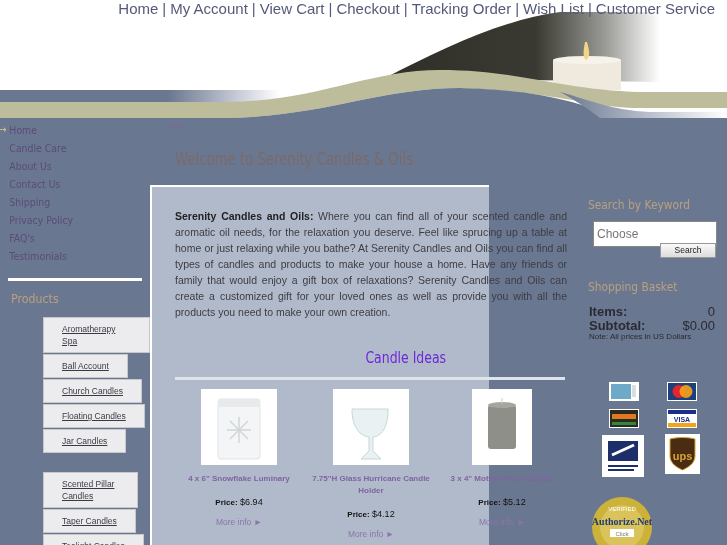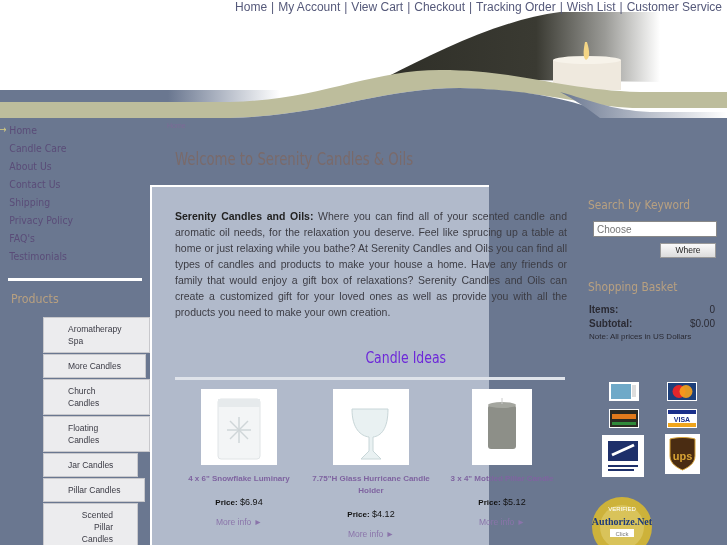--- a/index.html
+++ b/index.html
@@ -2,37 +2,37 @@
 <html><head>
 <meta charset="utf-8">
 <style>
   * { box-sizing: border-box; margin: 0; padding: 0; }
   html, body { width: 727px; height: 545px; overflow: hidden; }
   body { background: #6a7790; font-family: "Liberation Sans", sans-serif; position: relative; }
 
   
   .header { position: absolute; left: 0; top: 0; width: 727px; height: 118px; background: #fff; overflow: hidden; }
   .header svg.swoosh { position: absolute; left: 0; top: 0; }
-  .topnav { position: absolute; right: 5px; top: 0; font-size: 12px; color: #6b6f88; white-space: nowrap; z-index: 3; }
+  .topnav { position: absolute; right: 12px; top: 0; font-size: 15px; color: #6b6f88; white-space: nowrap; z-index: 3; }
   .topnav a { color: #55597a; text-decoration: none; }
   .topnav .sep { margin: 0 4px; color: #55597a; }
   .logo { position: absolute; left: 146px; top: 27px; z-index: 3; }
   .logo-title { font-family: "DejaVu Sans", sans-serif; font-size: 20px; color: #5a4a80; letter-spacing: -0.5px; transform: scaleX(0.78); transform-origin: left; white-space: nowrap; }
   .logo-sub { font-family: "DejaVu Sans", sans-serif; font-size: 10px; color: #b2ab7a; transform: scaleX(0.78); transform-origin: left; white-space: nowrap; margin-left: 48px; margin-top: 3px; }
 
   
   .sidebar { position: absolute; left: 0; top: 124px; width: 150px; }
   .side-nav { list-style: none; padding-left: 0; }
   .side-nav li { height: 18px; font-family: "DejaVu Sans", sans-serif; font-size: 11px; color: #5a4c78; padding-left: 11px; position: relative; transform: scaleX(0.85); transform-origin: left; white-space: nowrap; }
   .side-nav li .arrow { position: absolute; left: -1px; top: 0; color: #d9cf80; font-size: 10px; }
   .side-rule { width: 134px; height: 3px; background: #fff; margin: 10px 0 0 8px; }
   .side-products-title { font-family: "DejaVu Sans", sans-serif; font-size: 13px; color: #b8a080; margin: 10px 0 0 11px; transform: scaleX(0.85); transform-origin: left; white-space: nowrap; }
   .prod-list { list-style: none; margin-top: 11px; padding-left: 43px; }
-  .prod-list li { display: inline-block; background: #ececee; border: 1px solid #c8c8cc; color: #3a3a44; font-size: 8.5px; padding: 5px 24px; line-height: 12px; margin-bottom: 1px; }
-  .prod-list li.wide { width: 95px; text-align: right; }
+  .prod-list li { display: inline-block; background: #ececee; border: 1px solid #c8c8cc; color: #3a3a44; font-size: 8.5px; padding: 5px 18px; line-height: 12px; margin-bottom: 1px; text-decoration: underline; }
+  .prod-list li.wide { width: 95px; }
 
   
   .breadcrumb { position: absolute; left: 167px; top: 122px; font-size: 7px; color: #7d6a96; }
   .page-title { position: absolute; left: 175px; top: 149px; font-family: "DejaVu Sans", sans-serif; font-size: 17px; color: #7a6a6a; transform: scaleX(0.78); transform-origin: left; white-space: nowrap; }
 
   
   .main { position: absolute; left: 150px; top: 185px; width: 339px; height: 360px; background: #b1bacb; border-left: 2px solid #fff; border-top: 2px solid #fff; }
   .intro { position: absolute; left: 23px; top: 21px; width: 392px; font-size: 10.5px; color: #3c3c44; line-height: 16px; text-align: justify; }
   .intro b { color: #222; }
   .ideas-title { position: absolute; left: 0; width: 427px; top: 161px; text-align: center; font-family: "DejaVu Sans", sans-serif; font-size: 16px; color: #6d28d9; margin-left: 40px; }
@@ -41,24 +41,24 @@
   .product { position: absolute; top: 202px; text-align: center; }
   .product .thumb { background: #fff; margin: 0 auto; position: relative; }
   .product .name { font-size: 8px; color: #7f64a0; font-weight: bold; margin-top: 8px; line-height: 12px; }
   .product .price { font-size: 9px; color: #111; margin-top: 12px; }
   .product .price b { font-weight: bold; font-size: 8px; }
   .product .more { font-size: 8.5px; color: #8a74aa; margin-top: 10px; }
 
   
   .rside { position: absolute; left: 577px; top: 187px; width: 134px; height: 358px; }
   .rside .title { font-family: "DejaVu Sans", sans-serif; font-size: 13px; color: #b8a080; margin-left: 11px; transform: scaleX(0.82); transform-origin: left; white-space: nowrap; }
-  .search-input { position: absolute; left: 16px; top: 34px; width: 124px; height: 16px; background: #fff; border: 1px solid #888; font-size: 10px; color: #666; padding: 2px 3px; font-family: "Liberation Sans", sans-serif; }
+  .search-input { position: absolute; left: 16px; top: 34px; width: 124px; height: 16px; background: #fff; border: 1px solid #888; font-size: 12px; color: #666; padding: 12px 3px; font-family: "Liberation Sans", sans-serif; }
   .search-btn { position: absolute; left: 83px; top: 56px; width: 56px; height: 15px; background: linear-gradient(#fafafa,#dcdcdc); border: 1px solid #999; font-size: 8.5px; color: #222; text-align: center; line-height: 13px; }
   .basket-title { position: absolute; top: 92px; }
-  .basket-row { position: absolute; left: 12px; width: 126px; font-size: 10px; color: #2a2a33; }
+  .basket-row { position: absolute; left: 12px; width: 126px; font-size: 13px; color: #2a2a33; }
   .basket-row b { font-weight: bold; }
   .basket-row .v { position: absolute; right: 0; top: 0; }
   .note { position: absolute; left: 12px; top: 145px; font-size: 8px; color: #2a2a33; }
   .card { position: absolute; }
 </style>
 </head>
 <body>
 
 <div class="header">
   <svg class="swoosh" width="727" height="118" viewBox="0 0 727 118">
@@ -109,25 +109,25 @@
     <li>Contact Us</li>
     <li>Shipping</li>
     <li>Privacy Policy</li>
     <li>FAQ's</li>
     <li>Testimonials</li>
   </ul>
   <div class="side-rule"></div>
   <div class="side-products-title">Products</div>
   <ul class="prod-list">
     <li>Aromatherapy Spa</li><br>
-    <li>More Candles</li><br>
+    <li>Ball Account</li><br>
     <li>Church Candles</li><br>
     <li>Floating Candles</li><br>
     <li>Jar Candles</li><br>
-    <li>Pillar Candles</li><br>
+    <br>
     <li class="wide">Scented Pillar Candles</li><br>
     <li>Taper Candles</li><br>
     <li>Tealight Candles</li><br>
     
   </ul>
 </div>
 
 <div class="breadcrumb">Home</div>
 <div class="page-title">Welcome to Serenity Candles &amp; Oils</div>
 
@@ -176,21 +176,21 @@
     </div>
     <div class="name">3 x 4" Mottled Pillar Candle</div>
     <div class="price"><b>Price:</b> <span>$5.12</span></div>
     <div class="more">More info ►</div>
   </div>
 </div>
 
 <div class="rside">
   <div class="title" style="position:absolute; top:10px;">Search by Keyword</div>
   <input class="search-input" type="text" placeholder="Choose" style="">
-  <div class="search-btn">Where</div>
+  <div class="search-btn">Search</div>
 
   <div class="title basket-title">Shopping Basket</div>
   <div class="basket-row" style="top:117px;"><b>Items:</b><span class="v">0</span></div>
   <div class="basket-row" style="top:131px;"><b>Subtotal:</b><span class="v">$0.00</span></div>
   <div class="note">Note: All prices in US Dollars</div>
 
   <svg class="card" style="left:32px; top:195px;" width="30" height="19">
     <rect width="30" height="19" fill="#fff"></rect>
       <rect x="2" y="2" width="20" height="15" fill="#6fa9c8"></rect>
       <rect x="23" y="3" width="4" height="12" fill="#ddd"></rect>

